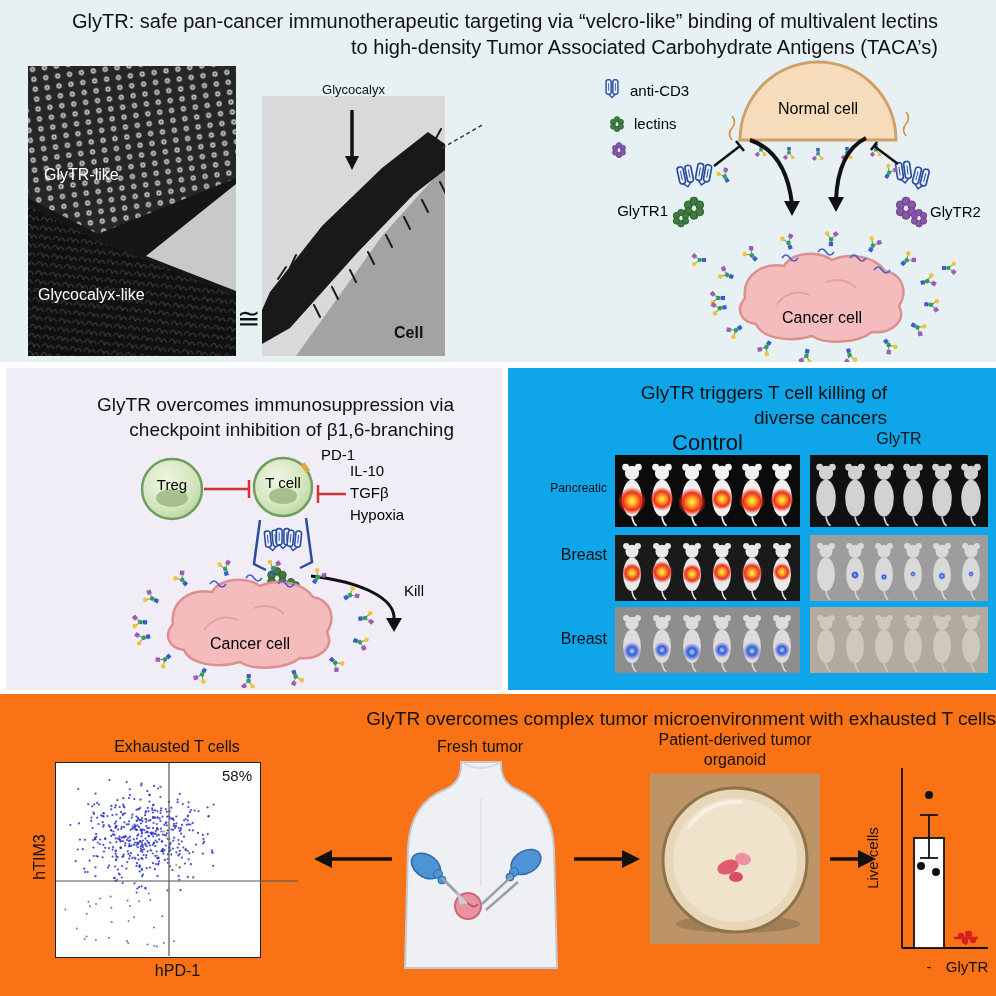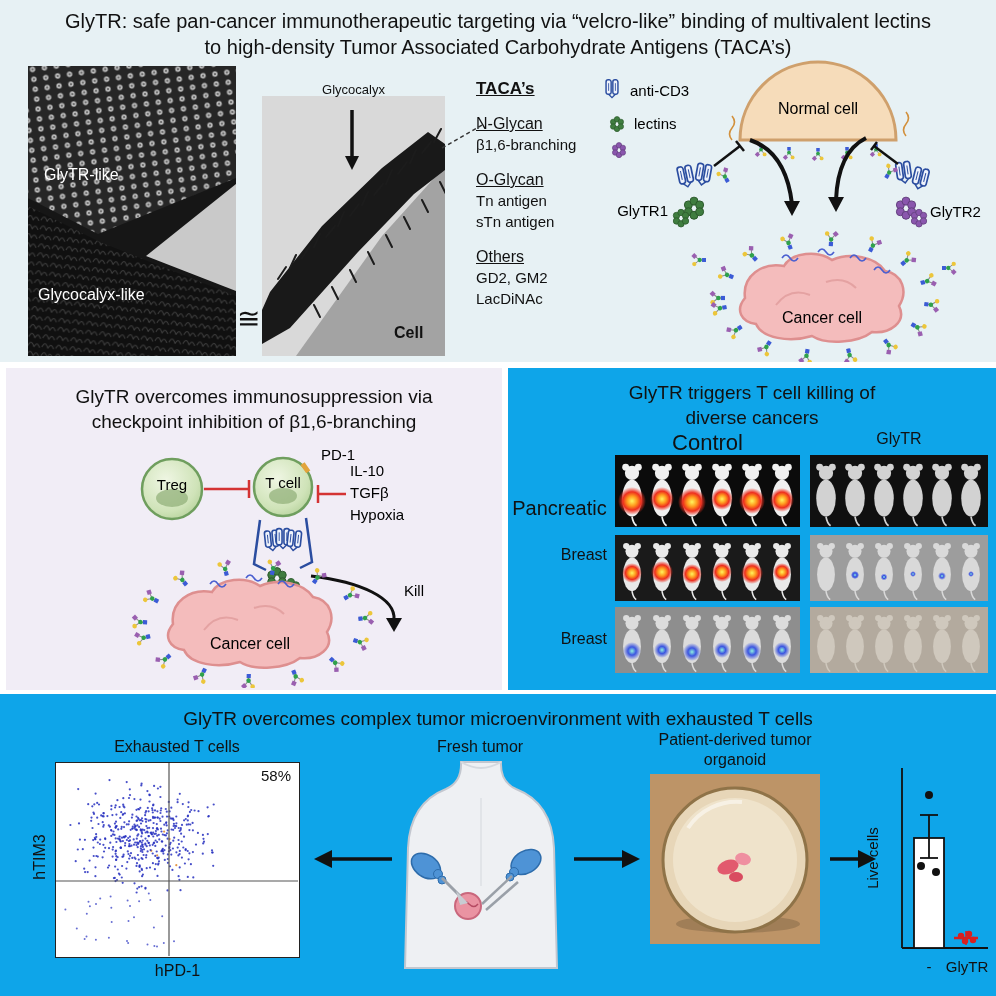--- a/index.html
+++ b/index.html
@@ -4,22 +4,22 @@
 <style>
   *{margin:0;padding:0;box-sizing:border-box}
   html,body{width:996px;height:996px}
   body{font-family:"Liberation Sans",sans-serif;color:#111;background:#fff}
   .page{position:relative;width:996px;height:996px;overflow:hidden;background:#fff}
   .abs{position:absolute}
   section{position:absolute}
   .sec-top{left:0;top:0;width:996px;height:362px;background:#e7f1f4}
   .sec-ml{left:6px;top:368px;width:496px;height:322px;background:#f1edf6}
   .sec-mr{left:508px;top:368px;width:488px;height:322px;background:#0ea5e9}
-  .sec-bottom{left:0;top:694px;width:996px;height:302px;background:#0ea5e9}
-  .ttl{position:absolute;text-align:center;line-height:1.32;color:#111}
+  .sec-bottom{left:0;top:694px;width:996px;height:302px;background:#f97316}
+  .ttl{position:absolute;text-align:right;line-height:1.32;color:#111}
   .main-title{left:58px;top:8px;width:880px;font-size:20px}
   .panel-title{font-size:19px}
   .lbl{position:absolute;color:#111}
   .center{text-align:center}
   svg text{font-family:"Liberation Sans",sans-serif}
   .taca{position:absolute;left:476px;top:78px;width:120px;font-size:15px;line-height:21px}
   .taca .head{font-size:17px;font-weight:bold;text-decoration:underline;margin-bottom:12px}
   .taca .gname{text-decoration:underline;font-size:16px;margin-top:14px}
   .rot{transform:rotate(-90deg)}
 </style>
@@ -120,31 +120,20 @@
       <line x1="90" y1="14" x2="90" y2="62" stroke="#111" stroke-width="3.5"></line>
       <polygon points="90,74 83,60 97,60" fill="#111"></polygon>
       <text x="132" y="242" font-size="16" font-weight="bold" fill="#111">Cell</text>
     </svg>
     <div class="lbl center" style="left:262px;top:82px;width:183px;font-size:13px">Glycocalyx</div>
 
     <svg class="abs" style="left:440px;top:118px" width="48" height="34">
       <line x1="2" y1="30" x2="44" y2="6" stroke="#333" stroke-width="1.5" stroke-dasharray="4,3"></line>
     </svg>
 
-    <div class="taca">
-      <div class="head">TACA’s</div>
-      <div class="gname">N-Glycan</div>
-      <div>β1,6-branching</div>
-      <div class="gname">O-Glycan</div>
-      <div>Tn antigen</div>
-      <div>sTn antigen</div>
-      <div class="gname">Others</div>
-      <div>GD2, GM2</div>
-      <div>LacDiNAc</div>
-    </div>
 
     <svg class="abs" style="left:586px;top:60px" width="410" height="302">
       <use href="#ab" transform="translate(26,30) scale(0.85)"></use>
       <text x="44" y="36" font-size="15">anti-CD3</text>
       <use href="#lectin-g" transform="translate(31,64) scale(0.85)"></use>
       <text x="48" y="69" font-size="15">lectins</text>
       <use href="#lectin-p" transform="translate(33,90) scale(0.85)"></use>
 
       <path d="M154,80 A78,78 0 0 1 310,80 Z" fill="#f6dcba" stroke="#cfa06c" stroke-width="3"></path>
       <text x="232" y="54" font-size="16" text-anchor="middle">Normal cell</text>
@@ -216,21 +205,21 @@
       <g>
         <use href="#glycan" transform="translate(142,122) rotate(-30) scale(0.9)"></use>
         <use href="#glycan" transform="translate(300,118) rotate(30) scale(0.9)"></use>
         <use href="#glycan" transform="translate(120,200) rotate(-90) scale(0.9)"></use>
         <use href="#glycan" transform="translate(356,208) rotate(90) scale(0.9)"></use>
       </g>
     </svg>
   </section>
 
   <section class="sec-ml">
-    <div class="ttl panel-title" style="left:48px;top:16px;width:400px">GlyTR overcomes immunosuppression via checkpoint inhibition of β1,6-branching</div>
+    <div class="ttl panel-title" style="left:48px;top:24px;width:400px">GlyTR overcomes immunosuppression via checkpoint inhibition of β1,6-branching</div>
     <svg class="abs" style="left:0;top:62px" width="496" height="258">
 
       <circle cx="166" cy="59" r="30" fill="url(#cellg)" stroke="#6f9e5e" stroke-width="2.5"></circle>
       <ellipse cx="166" cy="68" rx="16" ry="9" fill="#8fae76" opacity="0.7"></ellipse>
       <text x="166" y="60" font-size="15" text-anchor="middle">Treg</text>
       <circle cx="277" cy="57" r="29" fill="url(#cellg)" stroke="#6f9e5e" stroke-width="2.5"></circle>
       <ellipse cx="277" cy="66" rx="14" ry="8" fill="#8fae76" opacity="0.7"></ellipse>
       <text x="277" y="58" font-size="15" text-anchor="middle">T cell</text>
 
       <g stroke="#d43333" stroke-width="2.5">
@@ -285,21 +274,21 @@
           <path d="M272,154 q4,-6 8,0 q4,6 8,0"></path>
       </g>
       <text x="244" y="219" font-size="16" text-anchor="middle">Cancer cell</text>
     </svg>
   </section>
 
   <section class="sec-mr">
     <div class="ttl panel-title" style="left:109px;top:12px;width:270px">GlyTR triggers T cell killing of diverse cancers</div>
     <div class="lbl center" style="left:107px;top:62px;width:185px;font-size:22px">Control</div>
     <div class="lbl center" style="left:302px;top:62px;width:178px;font-size:16px">GlyTR</div>
-    <div class="lbl" style="left:4px;top:129px;width:95px;text-align:center;font-size:20px">Pancreatic</div>
+    <div class="lbl" style="left:4px;top:113px;width:95px;text-align:right;font-size:12px">Pancreatic</div>
     <div class="lbl" style="left:4px;top:178px;width:95px;text-align:right;font-size:16px">Breast</div>
     <div class="lbl" style="left:4px;top:262px;width:95px;text-align:right;font-size:16px">Breast</div>
 
     <svg class="abs" style="left:107px;top:87px" width="185" height="72">
       <rect width="185" height="72" fill="#0b0b0b"></rect>
       <g style="color:#f0f0f0">
         <use href="#mouse" transform="translate(17,34) scale(1.15)"></use>
           <use href="#mouse" transform="translate(47,34) scale(1.15)"></use>
         <use href="#mouse" transform="translate(77,34) scale(1.15)"></use>
           <use href="#mouse" transform="translate(107,34) scale(1.15)"></use>
@@ -398,21 +387,21 @@
         <use href="#mouse" transform="translate(132,31) scale(1.05)"></use>
           <use href="#mouse" transform="translate(161,31) scale(1.05)"></use>
       </g>
     </svg>
   </section>
 
   <section class="sec-bottom">
     <div class="ttl panel-title" style="left:0;top:12px;width:996px">GlyTR overcomes complex tumor microenvironment with exhausted T cells</div>
 
     <div class="lbl center" style="left:52px;top:44px;width:250px;font-size:16px">Exhausted T cells</div>
-    <div class="abs" style="left:55px;top:68px;width:245px;height:196px;border:1.5px solid #222;background:#fff">
+    <div class="abs" style="left:55px;top:68px;width:206px;height:196px;border:1.5px solid #222;background:#fff">
       <svg width="242" height="193">
         <g id="flow-dots">
             <circle cx="86.7" cy="77.6" r="1.1" fill="#2730c0" opacity="0.85"></circle>
             <circle cx="90.1" cy="48.2" r="1.1" fill="#2730c0" opacity="0.85"></circle>
             <circle cx="93.7" cy="32.2" r="1.1" fill="#2730c0" opacity="0.85"></circle>
             <circle cx="81.7" cy="84.2" r="1.1" fill="#2730c0" opacity="0.85"></circle>
             <circle cx="113.6" cy="48.4" r="1.1" fill="#2730c0" opacity="0.85"></circle>
             <circle cx="83.1" cy="63.9" r="1.1" fill="#2730c0" opacity="0.85"></circle>
             <circle cx="74.7" cy="66.8" r="1.1" fill="#2730c0" opacity="0.85"></circle>
             <circle cx="37.5" cy="49.5" r="1.1" fill="#2730c0" opacity="0.85"></circle>

